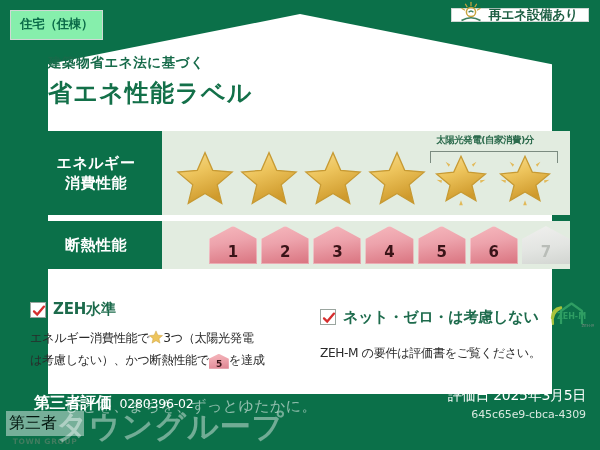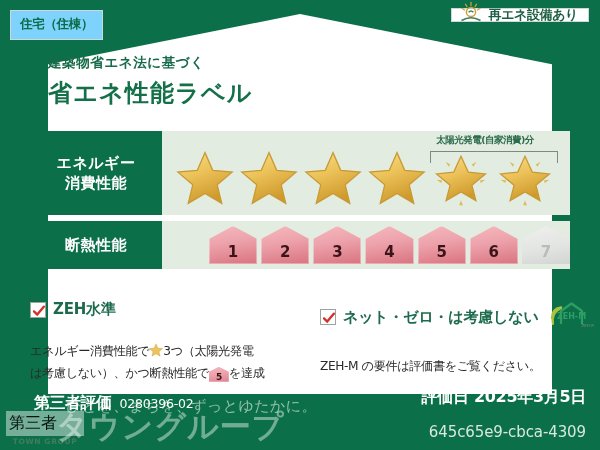--- a/index.html
+++ b/index.html
@@ -29,21 +29,21 @@
     background: #ffffff;
     clip-path: polygon(0% 13.2%, 50% 0%, 100% 13.2%, 100% 100%, 0% 100%);
     box-shadow: 0 0 0 0 transparent;
   }
 
   
   .type-badge {
     position: absolute;
     left: 10px;
     top: 10px;
-    background: #7dd3fc;
+    background: #86efac;
     border: 1px solid #cfd8d4;
     padding: 5px 9px 6px 9px;
     font-size: 12.5px;
     font-weight: bold;
     color: #0b6b48;
     letter-spacing: -0.3px;
     white-space: nowrap;
   }
 
   
@@ -206,21 +206,21 @@
     width: 540px;
     display: flex;
   }
   .crit-col { flex: 0 0 50%; padding-right: 12px; }
   .crit-col.right { padding-left: 20px; }
 
   .crit-head {
     display: flex;
     align-items: center;
     gap: 7px;
-    margin-bottom: 23px;
+    margin-bottom: 10px;
   }
   .checkbox {
     width: 16px;
     height: 16px;
     border: 1px solid #9aa59f;
     background: #fff;
     position: relative;
     flex: 0 0 16px;
   }
   .checkbox svg { position: absolute; left: 1px; top: 1px; }
@@ -282,28 +282,28 @@
     letter-spacing: -0.2px;
     white-space: nowrap;
   }
   .footer-right {
     position: absolute;
     right: 14px;
     top: 8px;
     text-align: right;
   }
   .f-date {
-    font-size: 16px;
-    font-weight: bold;
+    font-size: 14px;
+    font-weight: normal;
     letter-spacing: -0.3px;
     white-space: nowrap;
   }
   .f-hash {
-    margin-top: 15px;
-    font-size: 15px;
+    margin-top: 3px;
+    font-size: 11px;
     letter-spacing: -0.1px;
     color: #d8e8df;
     white-space: nowrap;
   }
 
   
   .watermark {
     position: absolute;
     left: 0;
     bottom: 0;

